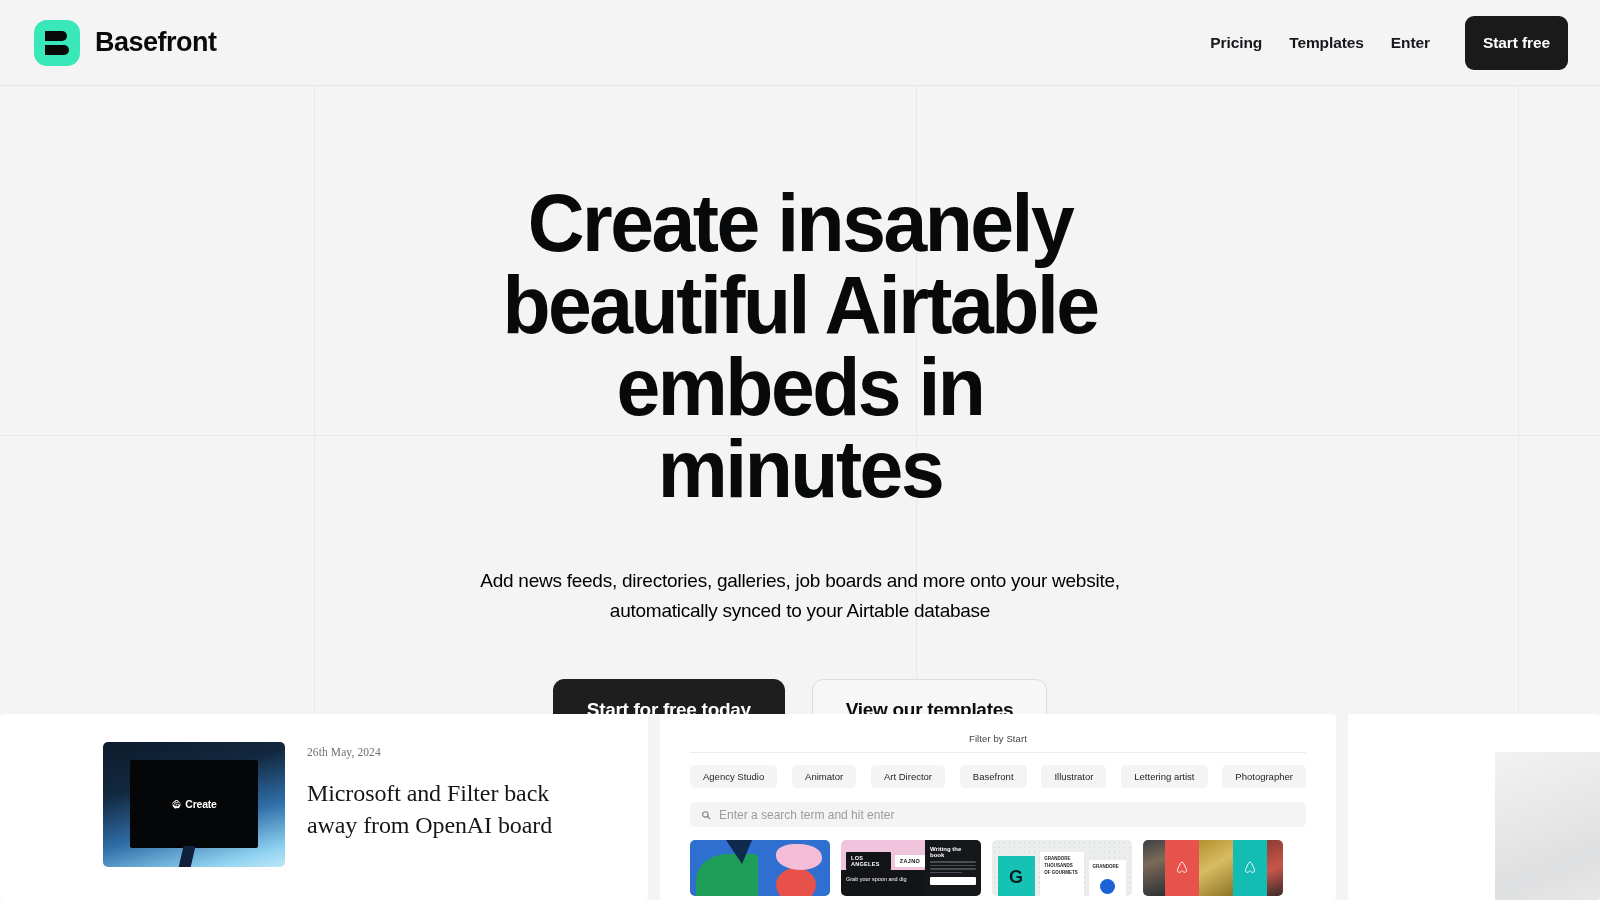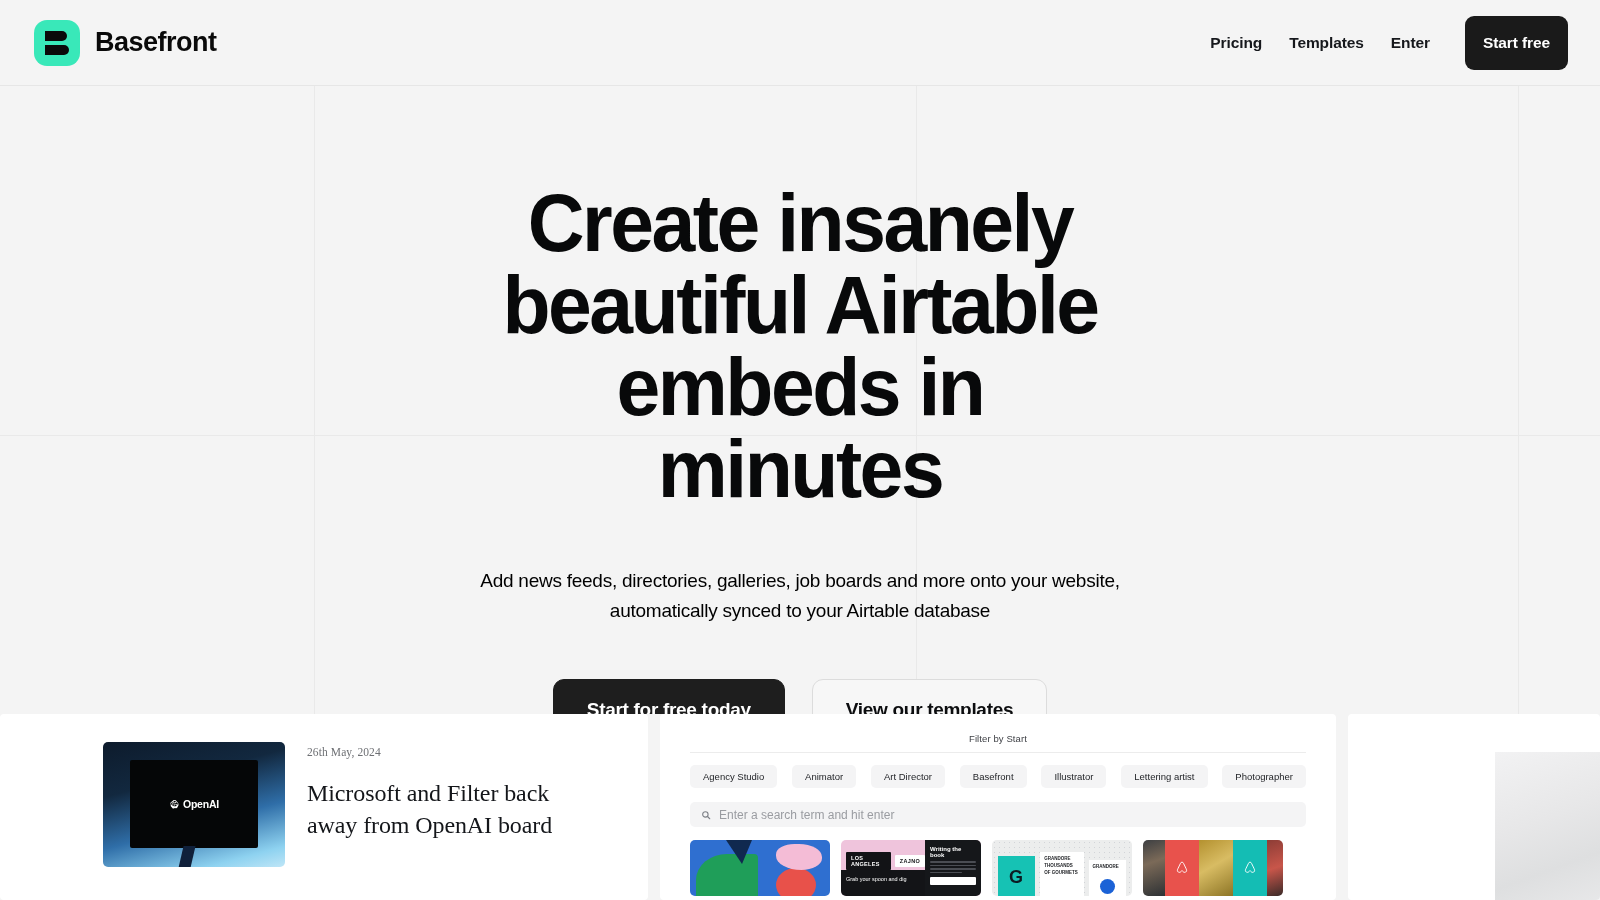--- a/index.html
+++ b/index.html
@@ -563,21 +563,21 @@
 
   <section class="showcase">
 
     <div class="panel panel-news">
       <div class="news-thumb">
         <div class="news-screen">
           <span class="openai-logo">
             <svg width="11" height="11" viewBox="0 0 24 24" aria-hidden="true">
               <path fill="#ffffff" d="M12 2.2c-2.3 0-4.3 1.4-5.1 3.4-2.1.4-3.7 2.2-3.7 4.4 0 .9.2 1.7.7 2.4-.6 1.9.1 4 1.8 5.2.5 1.9 2.2 3.3 4.3 3.3 1.1 0 2.1-.4 2.9-1 .5.1 1 .2 1.5.2 2.4 0 4.4-1.7 4.8-4 1.5-1.2 2-3.3 1.2-5.1.2-2.2-1.2-4.2-3.3-4.9C16.3 3.3 14.3 2.2 12 2.2zm0 1.6c1.4 0 2.6.7 3.3 1.8l-4 2.3c-.3.2-.5.5-.5.9v5l-1.6-.9V8.4c0-2.5 1.3-4.6 2.8-4.6zm-4.5 2.5v5.3c0 .4.2.7.5.9l4.3 2.5-1.6.9-4-2.3c-2.2-1.3-2.6-3.7-1.4-5.3.5-.8 1.3-1.5 2.2-2zm9.6.6c1.3.6 2.1 1.9 2.1 3.3 0 .9-.3 1.7-.8 2.4l-4.3-2.5-1.6.9 4.3 2.5c-.4 1.4-1.7 2.4-3.2 2.4-.5 0-1-.1-1.4-.3v-5c0-.4-.2-.7-.5-.9l-4.3-2.5 1.6-.9 4.3 2.5 3.8-1.9z"></path>
             </svg>
-            <span class="openai-word">OpenAI</span>
+            <span class="openai-word">Create</span>
           </span>
         </div>
         <span class="news-stand"></span>
       </div>
       <div class="news-text">
         <div class="news-date">26th May, 2024</div>
         <div class="news-title">Microsoft and Filter back away from OpenAI board</div>
       </div>
     </div>
 

